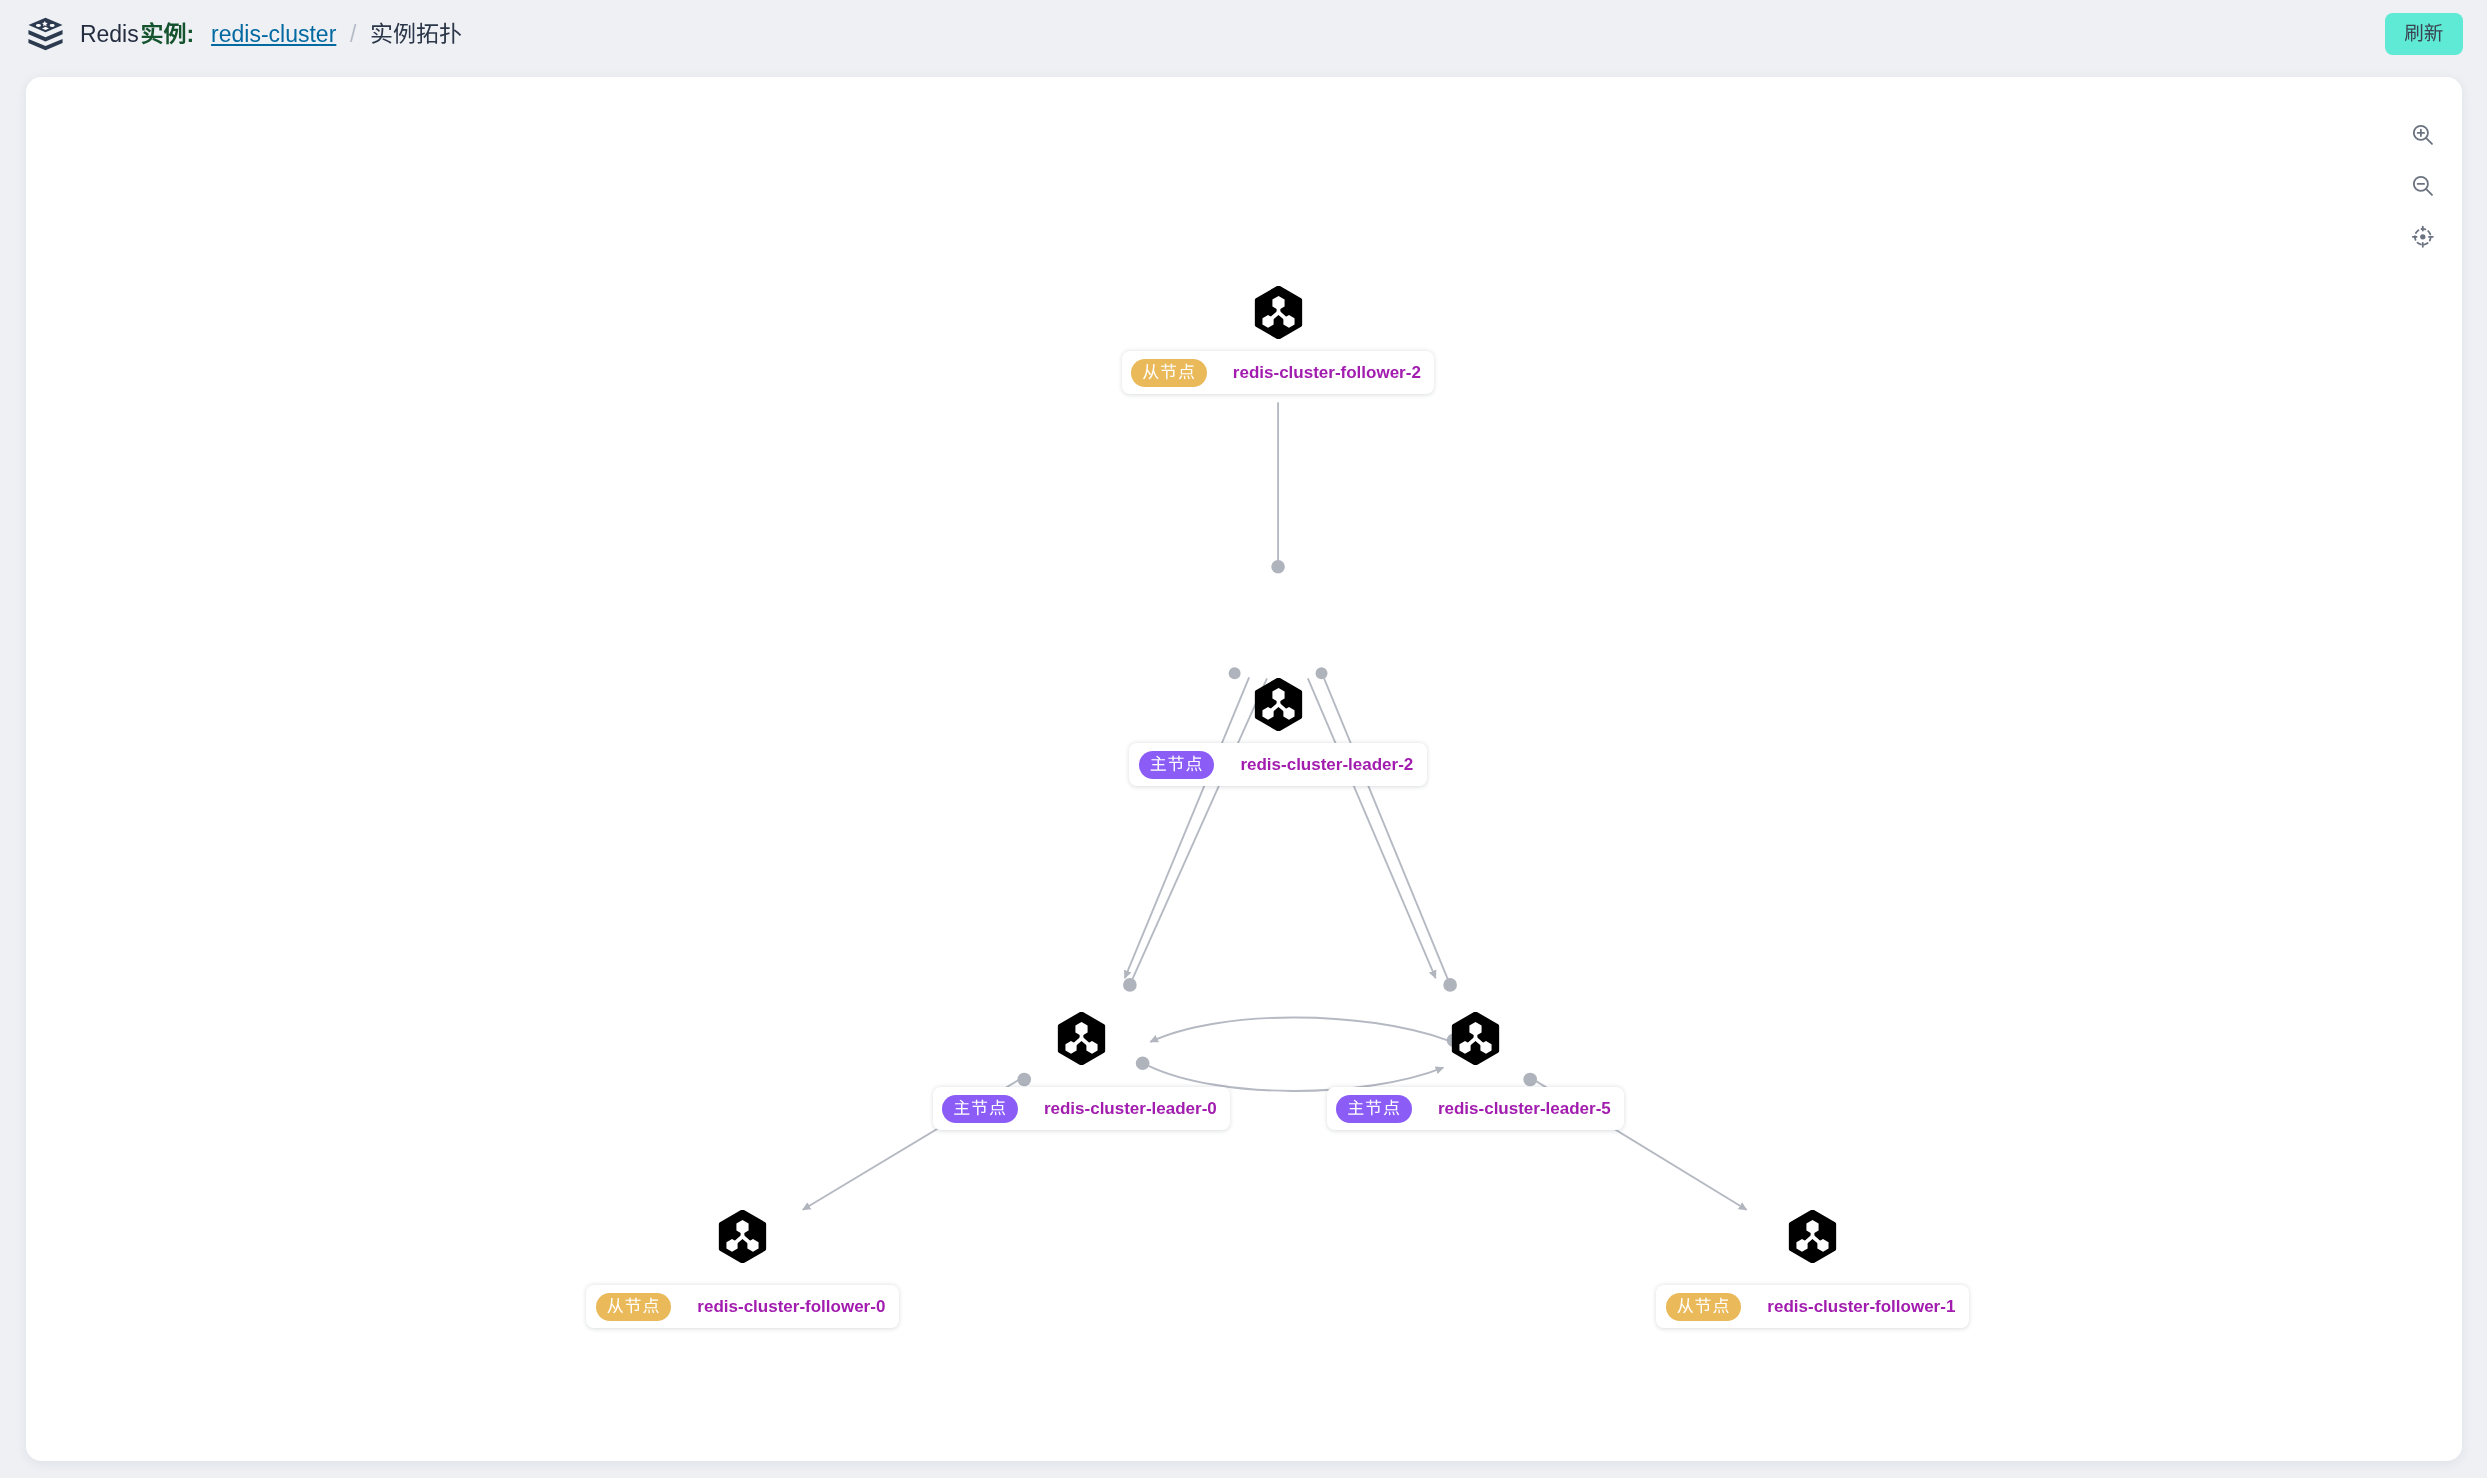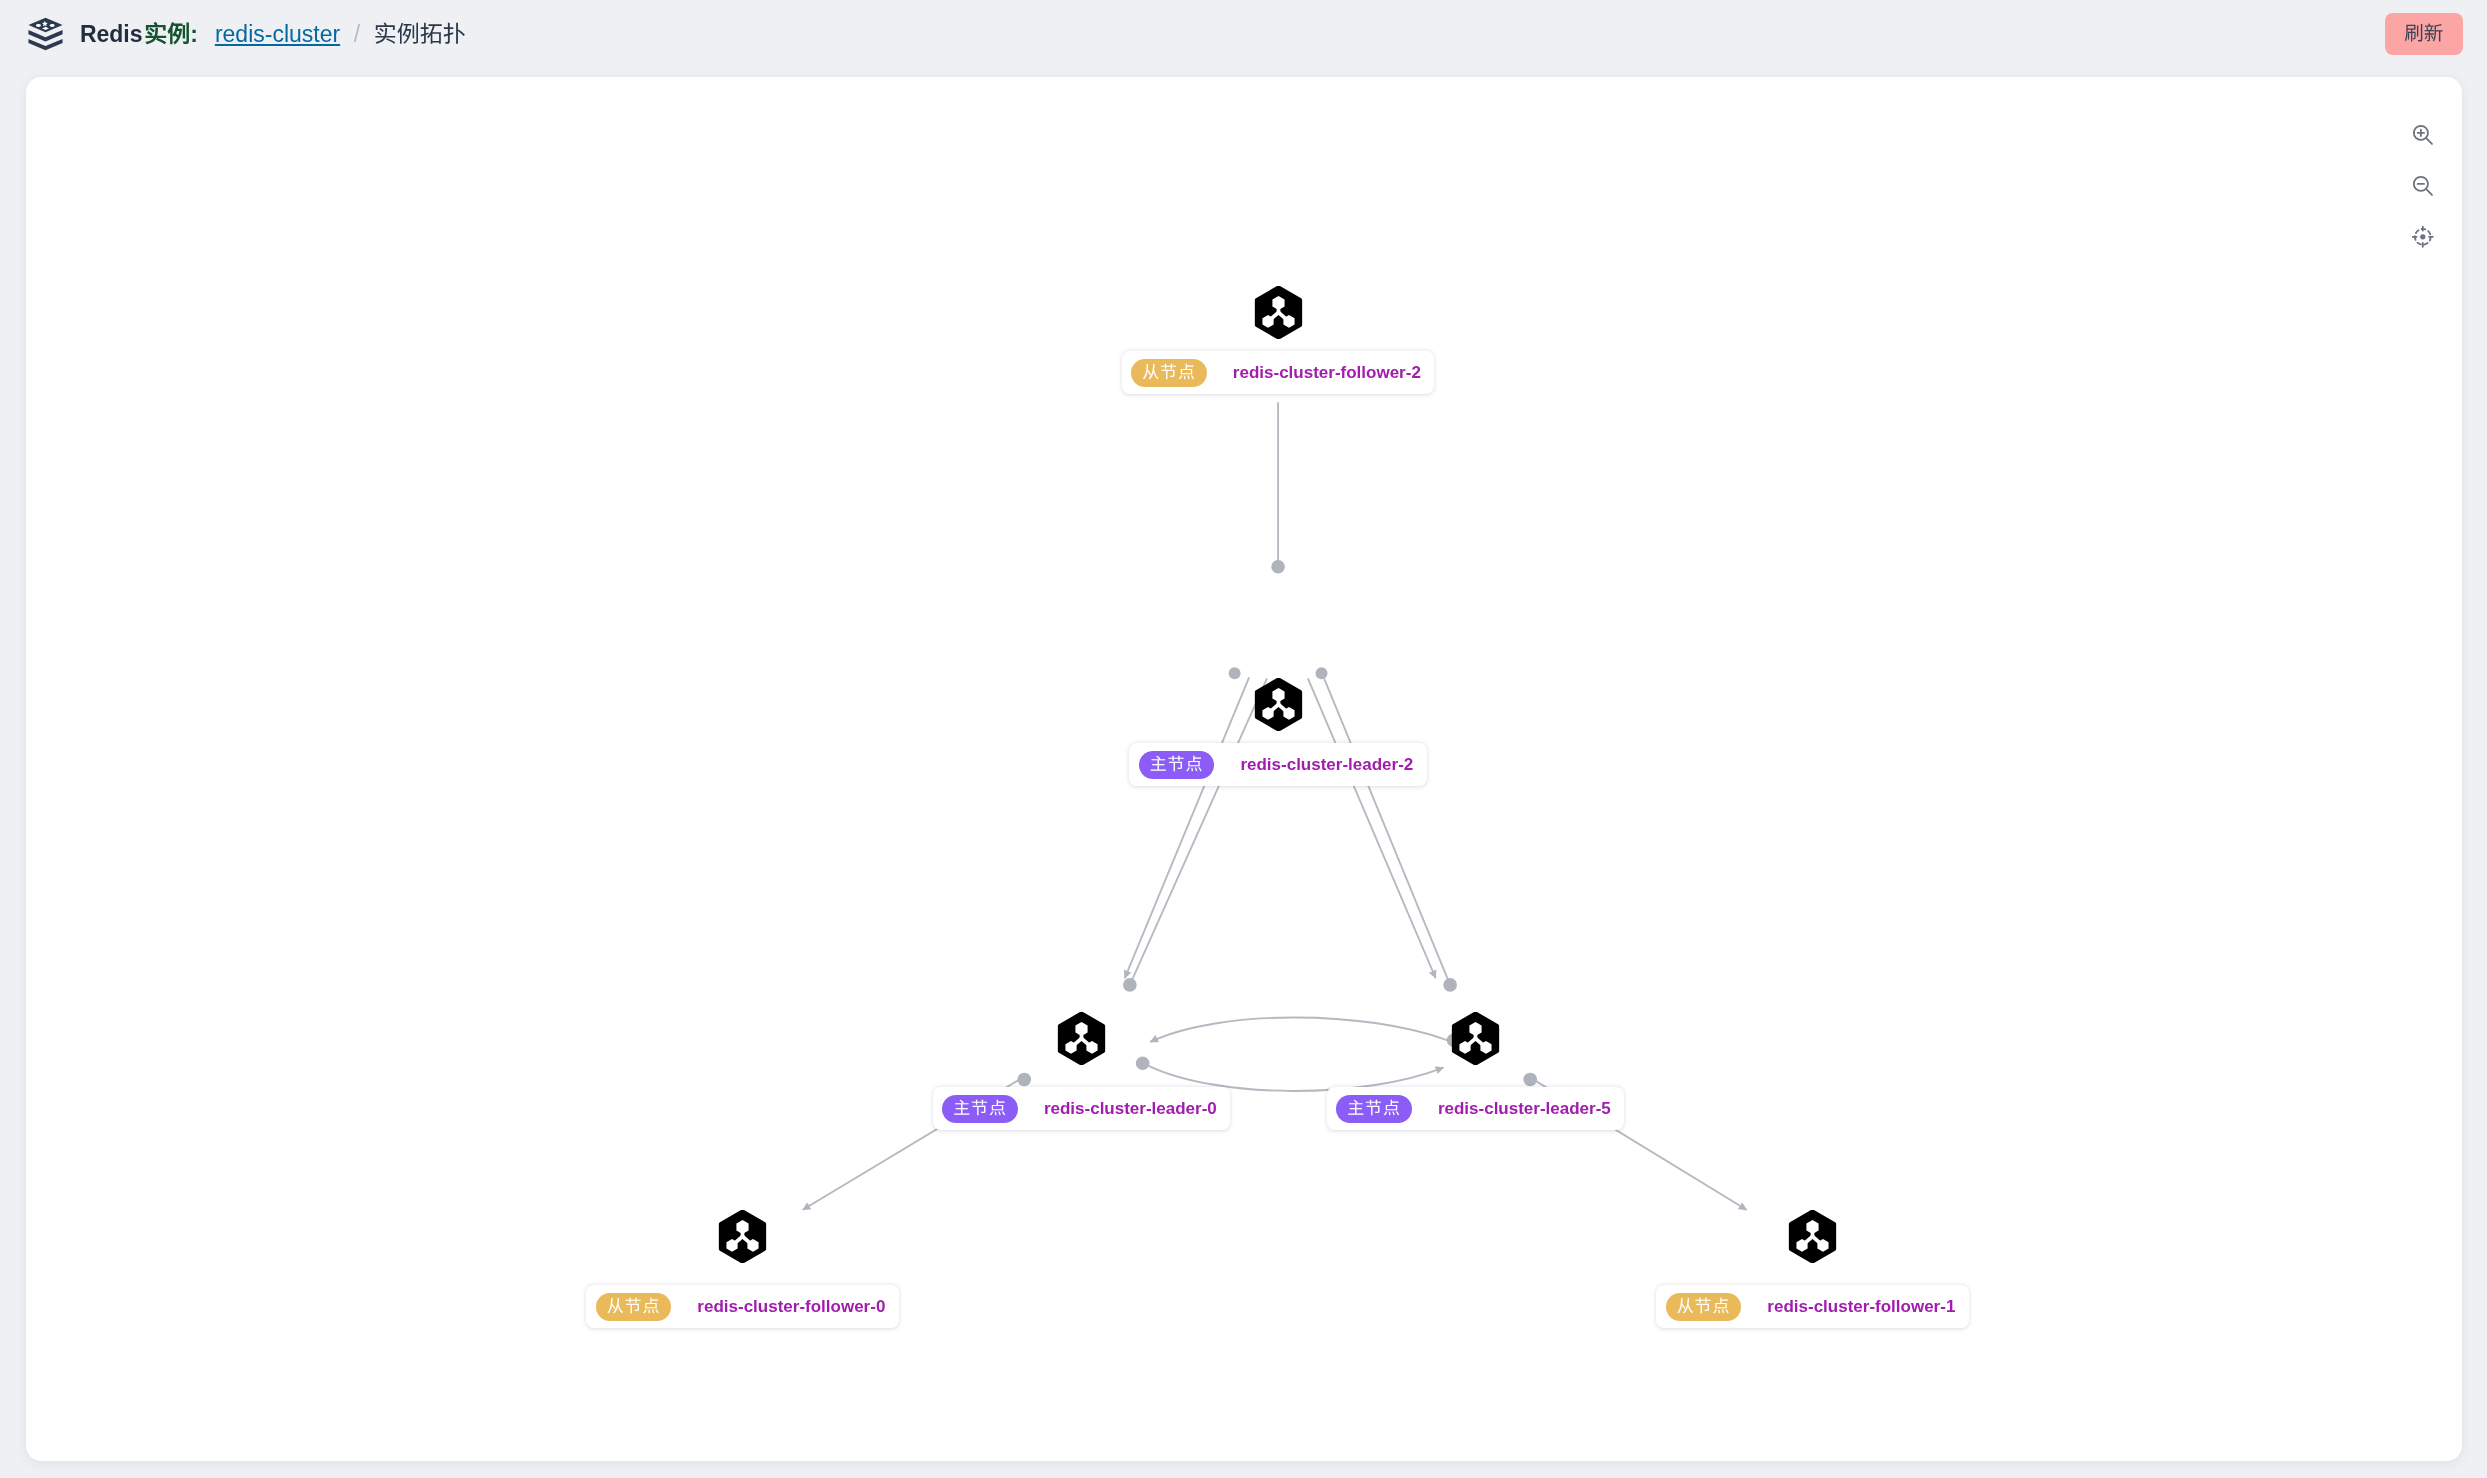--- a/index.html
+++ b/index.html
@@ -34,30 +34,30 @@
   .redis-logo { width: 39px; height: 39px; display: block; flex: 0 0 auto; }
 
   .crumbs {
     display: flex;
     align-items: baseline;
     white-space: nowrap;
     font-size: 23px;
     color: #2b3648;
     line-height: 1;
   }
-  .crumb-app { font-weight: 700; color: #232d3f; margin-right: 1.7px; }
+  .crumb-app { font-weight: 400; color: #232d3f; margin-right: 1.7px; }
   .crumb-label { font-weight: 700; color: #14532d; }
   .crumb-value { font-weight: 400; color: #0369a1; margin-left: 17px; text-decoration: underline; }
   .crumb-sep { color: #b6bcc7; margin: 0 13.6px; font-weight: 400; }
   .crumb-current { font-weight: 400; color: #2b3648; }
 
   .header-spacer { flex: 1 1 auto; }
 
   .refresh-btn {
-    background: #fca5a5;
+    background: #5eead4;
     border: none;
     border-radius: 7.7px;
     color: #3b4352;
     font-size: 19.6px;
     font-family: inherit;
     padding: 11px 19.6px;
     cursor: pointer;
     line-height: 1;
   }
 

